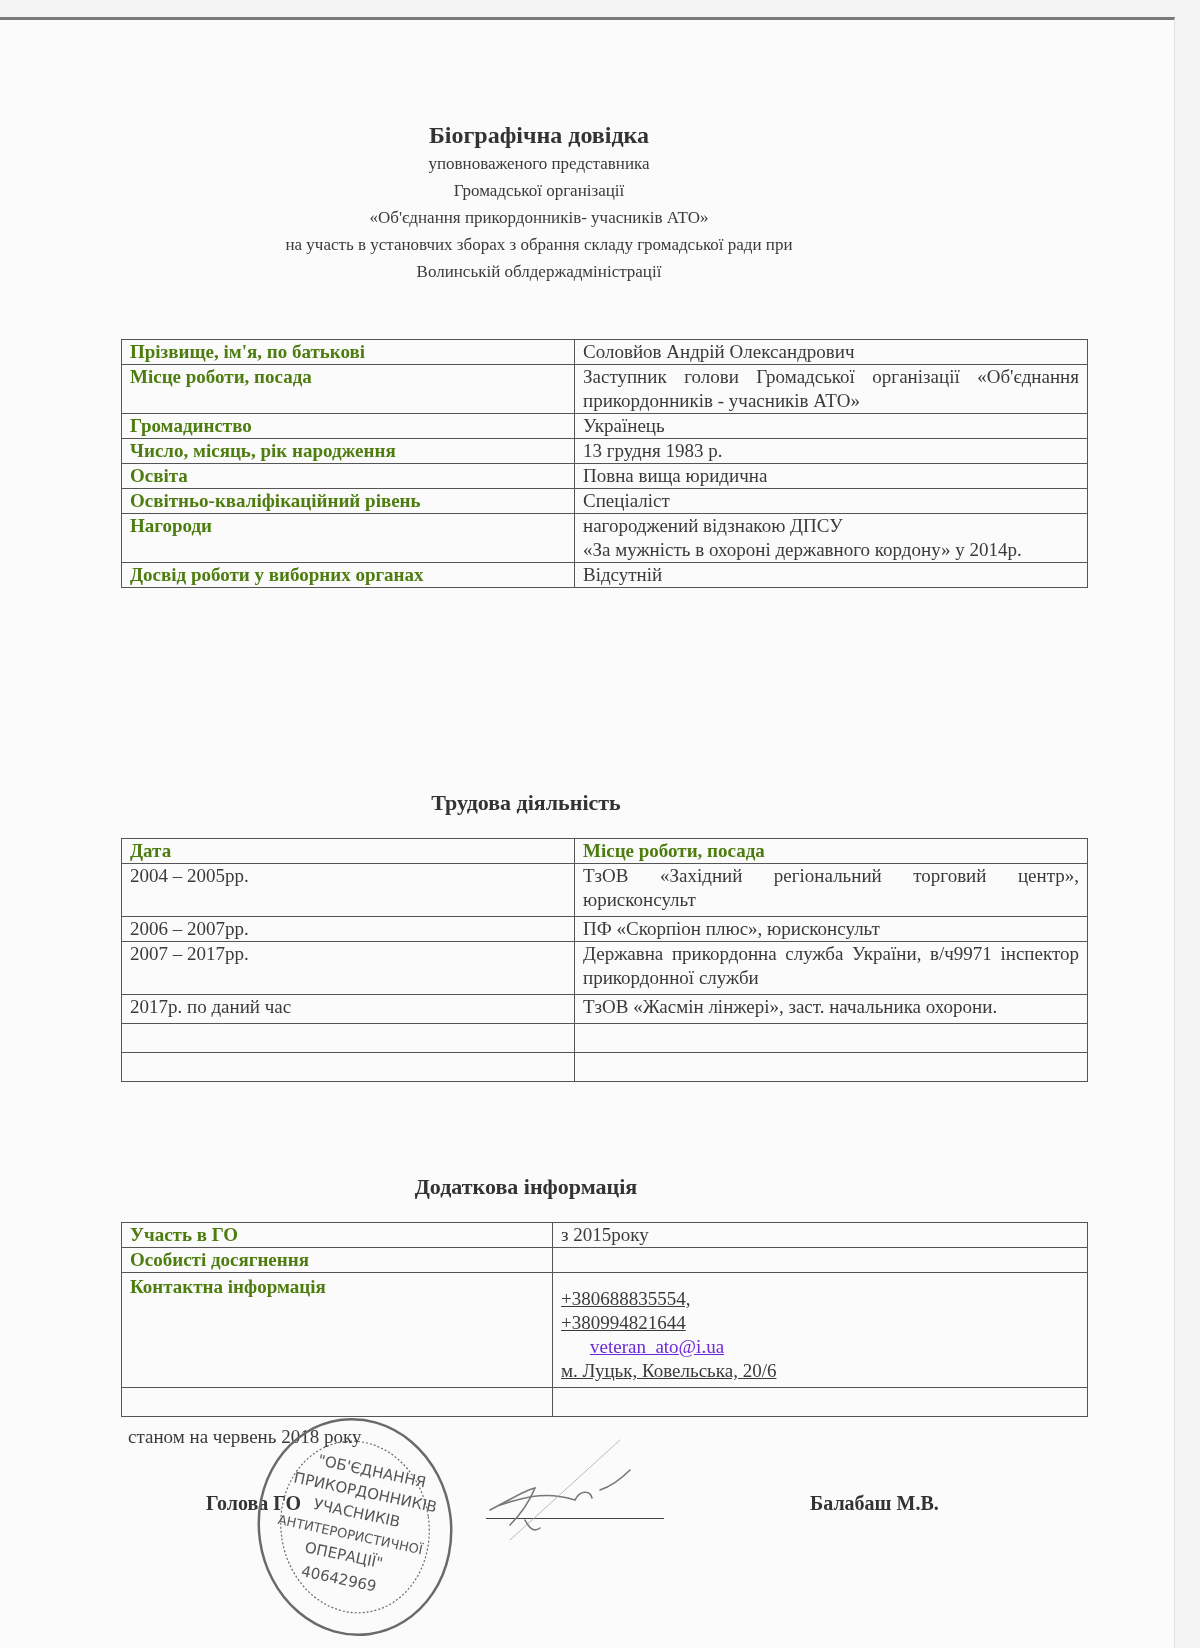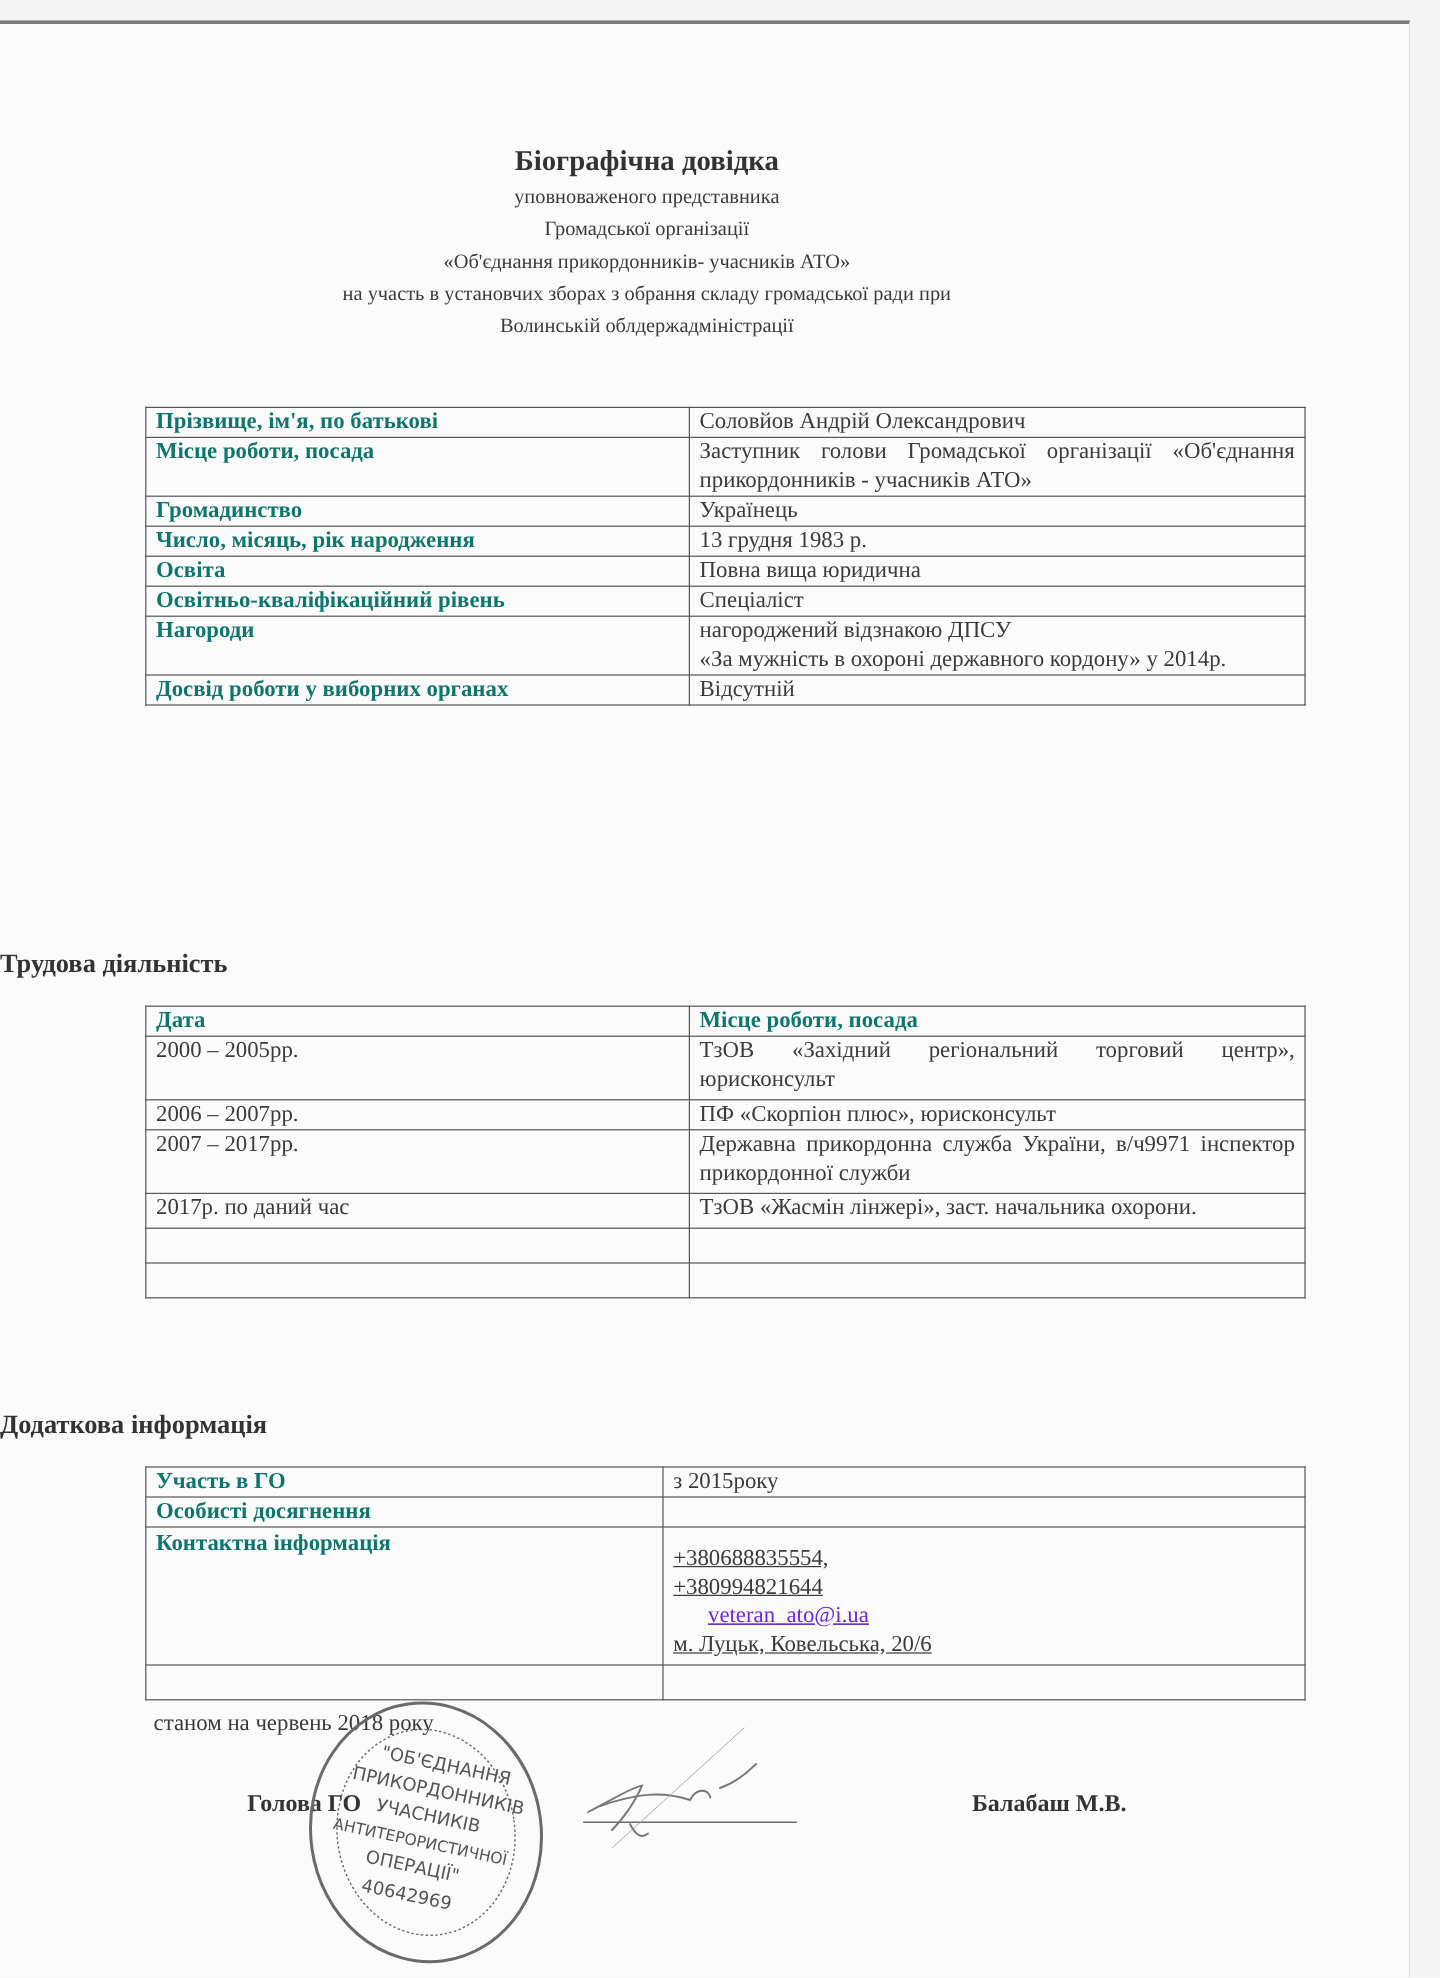--- a/index.html
+++ b/index.html
@@ -12,31 +12,31 @@
     .page {
       position: absolute; left: 0; top: 17px; width: 1174px; height: 1631px;
       background: #fbfbfb;
       border-top: 3px solid #7a7a7a;
       border-right: 1px solid #e2e2e2;
     }
     .header { position: absolute; left: 0; width: 1078px; text-align: center; }
     .header .title { font-weight: bold; font-size: 24px; line-height: 30px; color: #333; }
     .header .sub { font-size: 17px; line-height: 27px; }
     h2.section {
-      position: absolute; left: 0; width: 1052px; margin: 0; text-align: left;
+      position: absolute; left: 0; width: 1052px; margin: 0; text-align: center;
       font-size: 22px; font-weight: bold; color: #333;
     }
     table.grid {
       position: absolute; border-collapse: collapse;
       font-size: 19px; line-height: 24px; table-layout: fixed;
     }
     table.grid td {
       border: 1.5px solid #555; padding: 0 8px; vertical-align: top;
     }
-    table.grid td.lbl { font-weight: bold; color: #0f766e; }
+    table.grid td.lbl { font-weight: bold; color: #4d7c0f; }
     table.grid td.just { text-align: justify; text-align-last: left; }
     table.grid tr.empty td { height: 28px; }
     .email { color: #6d28d9; text-decoration: underline; margin-left: 29px; }
     .footer-date { position: absolute; left: 128px; top: 1426px; font-size: 19px; }
     .head-label { position: absolute; left: 206px; top: 1492px; font-size: 20px; font-weight: bold; color: #333; }
     .sig-line { position: absolute; left: 486px; top: 1518px; width: 178px; border-bottom: 1.5px solid #444; }
     .head-name { position: absolute; left: 810px; top: 1492px; font-size: 20px; font-weight: bold; color: #333; }
     .stamp { position: absolute; left: 250px; top: 1412px; width: 210px; height: 230px; }
     .signature { position: absolute; left: 480px; top: 1430px; width: 200px; height: 130px; }
   </style>
@@ -120,21 +120,21 @@
       <col style="width:513px">
     </colgroup>
   <thead>
     <tr>
       <td class="lbl">Дата</td>
       <td class="lbl">Місце роботи, посада</td>
     </tr>
   </thead>
   <tbody id="employment-body">
       <tr>
-        <td>2000 – 2005рр.</td>
+        <td>2004 – 2005рр.</td>
         <td class="just" style="padding-bottom: 4px;">ТзОВ «Західний регіональний торговий центр», юрисконсульт</td>
       </tr>
       <tr>
         <td>2006 – 2007рр.</td>
         <td class="just">ПФ «Скорпіон плюс», юрисконсульт</td>
       </tr>
       <tr>
         <td>2007 – 2017рр.</td>
         <td class="just" style="padding-bottom: 4px;">Державна прикордонна служба України, в/ч9971 інспектор прикордонної служби</td>
       </tr>

